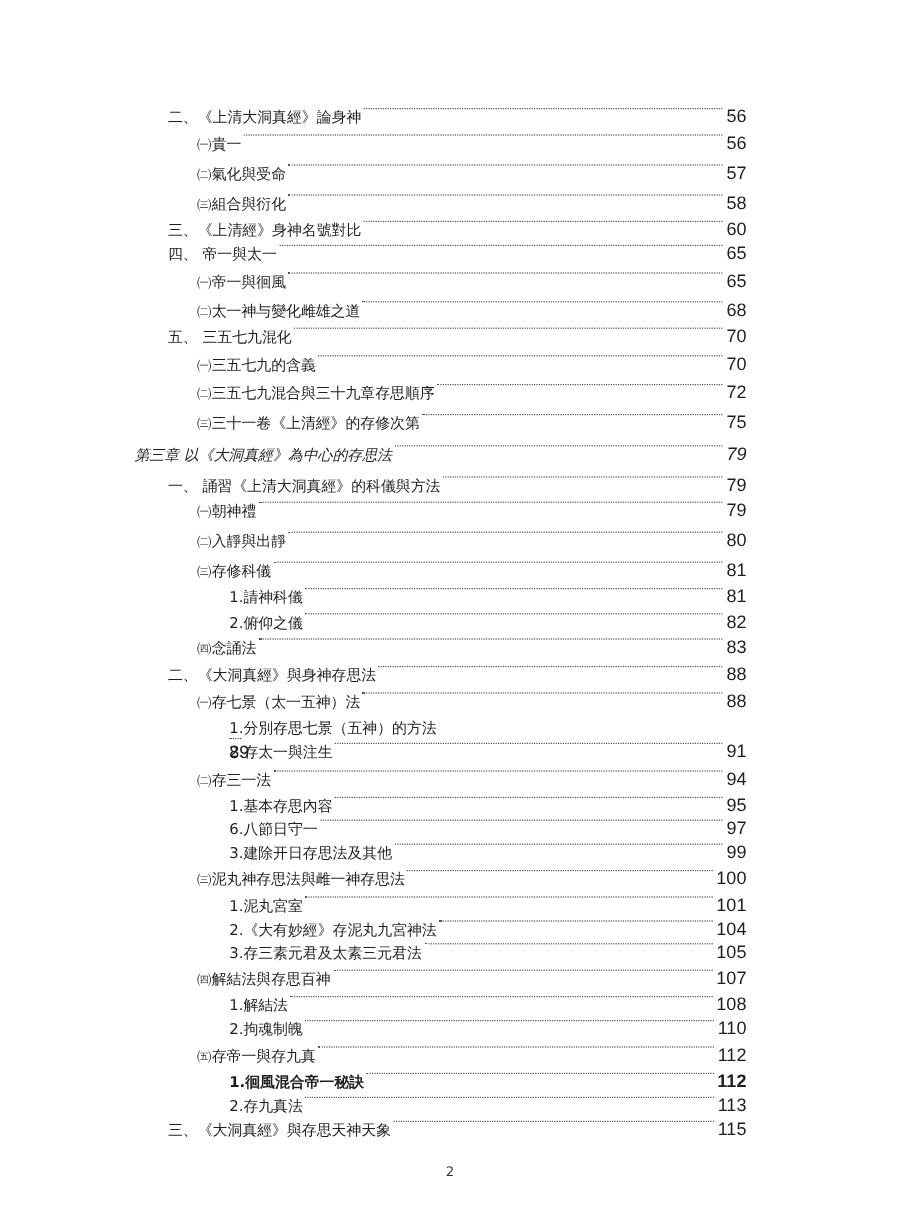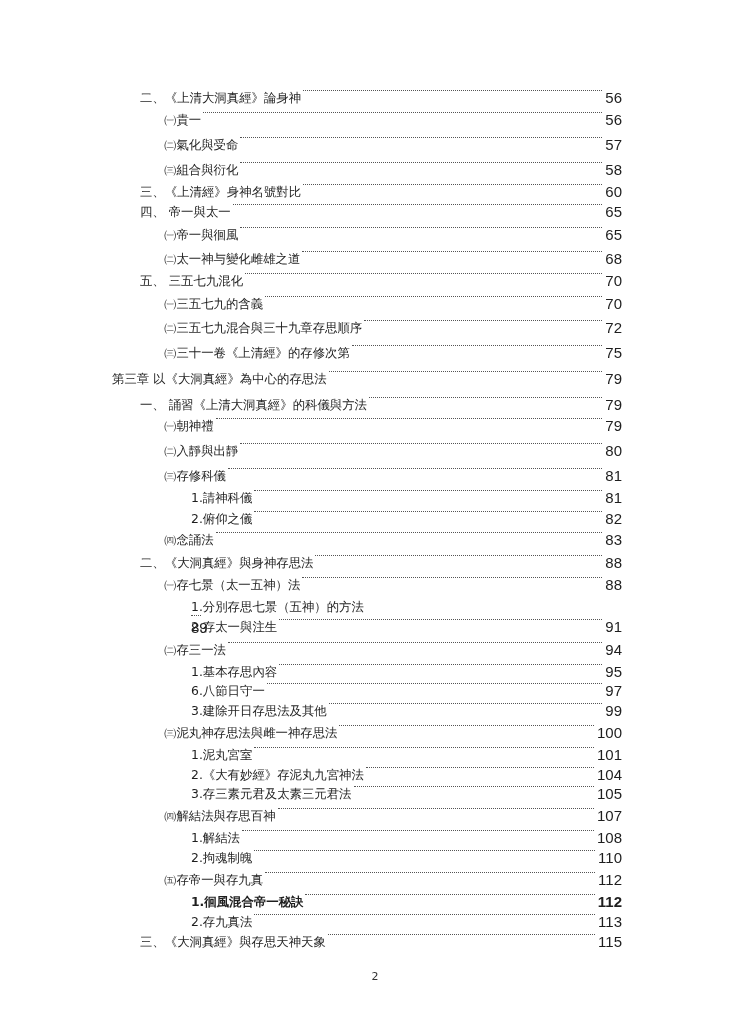--- a/index.html
+++ b/index.html
@@ -70,21 +70,21 @@
     <div class="entry" style="left: 164px; top: 320px;">
       <span class="label">㈡三五七九混合與三十九章存思順序</span>
       <span class="dots"></span>
       <span class="page">72</span>
     </div>
     <div class="entry" style="left: 164px; top: 345px;">
       <span class="label">㈢三十一卷《上清經》的存修次第</span>
       <span class="dots"></span>
       <span class="page">75</span>
     </div>
-    <div class="entry" style="left: 112px; top: 371px;">
+    <div class="entry" style="left: 112px; top: 371px; font-style: italic;">
       <span class="label">第三章  以《大洞真經》為中心的存思法</span>
       <span class="dots"></span>
       <span class="page">79</span>
     </div>
     <div class="entry" style="left: 140px; top: 397px;">
       <span class="label">一、 誦習《上清大洞真經》的科儀與方法</span>
       <span class="dots"></span>
       <span class="page">79</span>
     </div>
     <div class="entry" style="left: 164px; top: 418px;">

